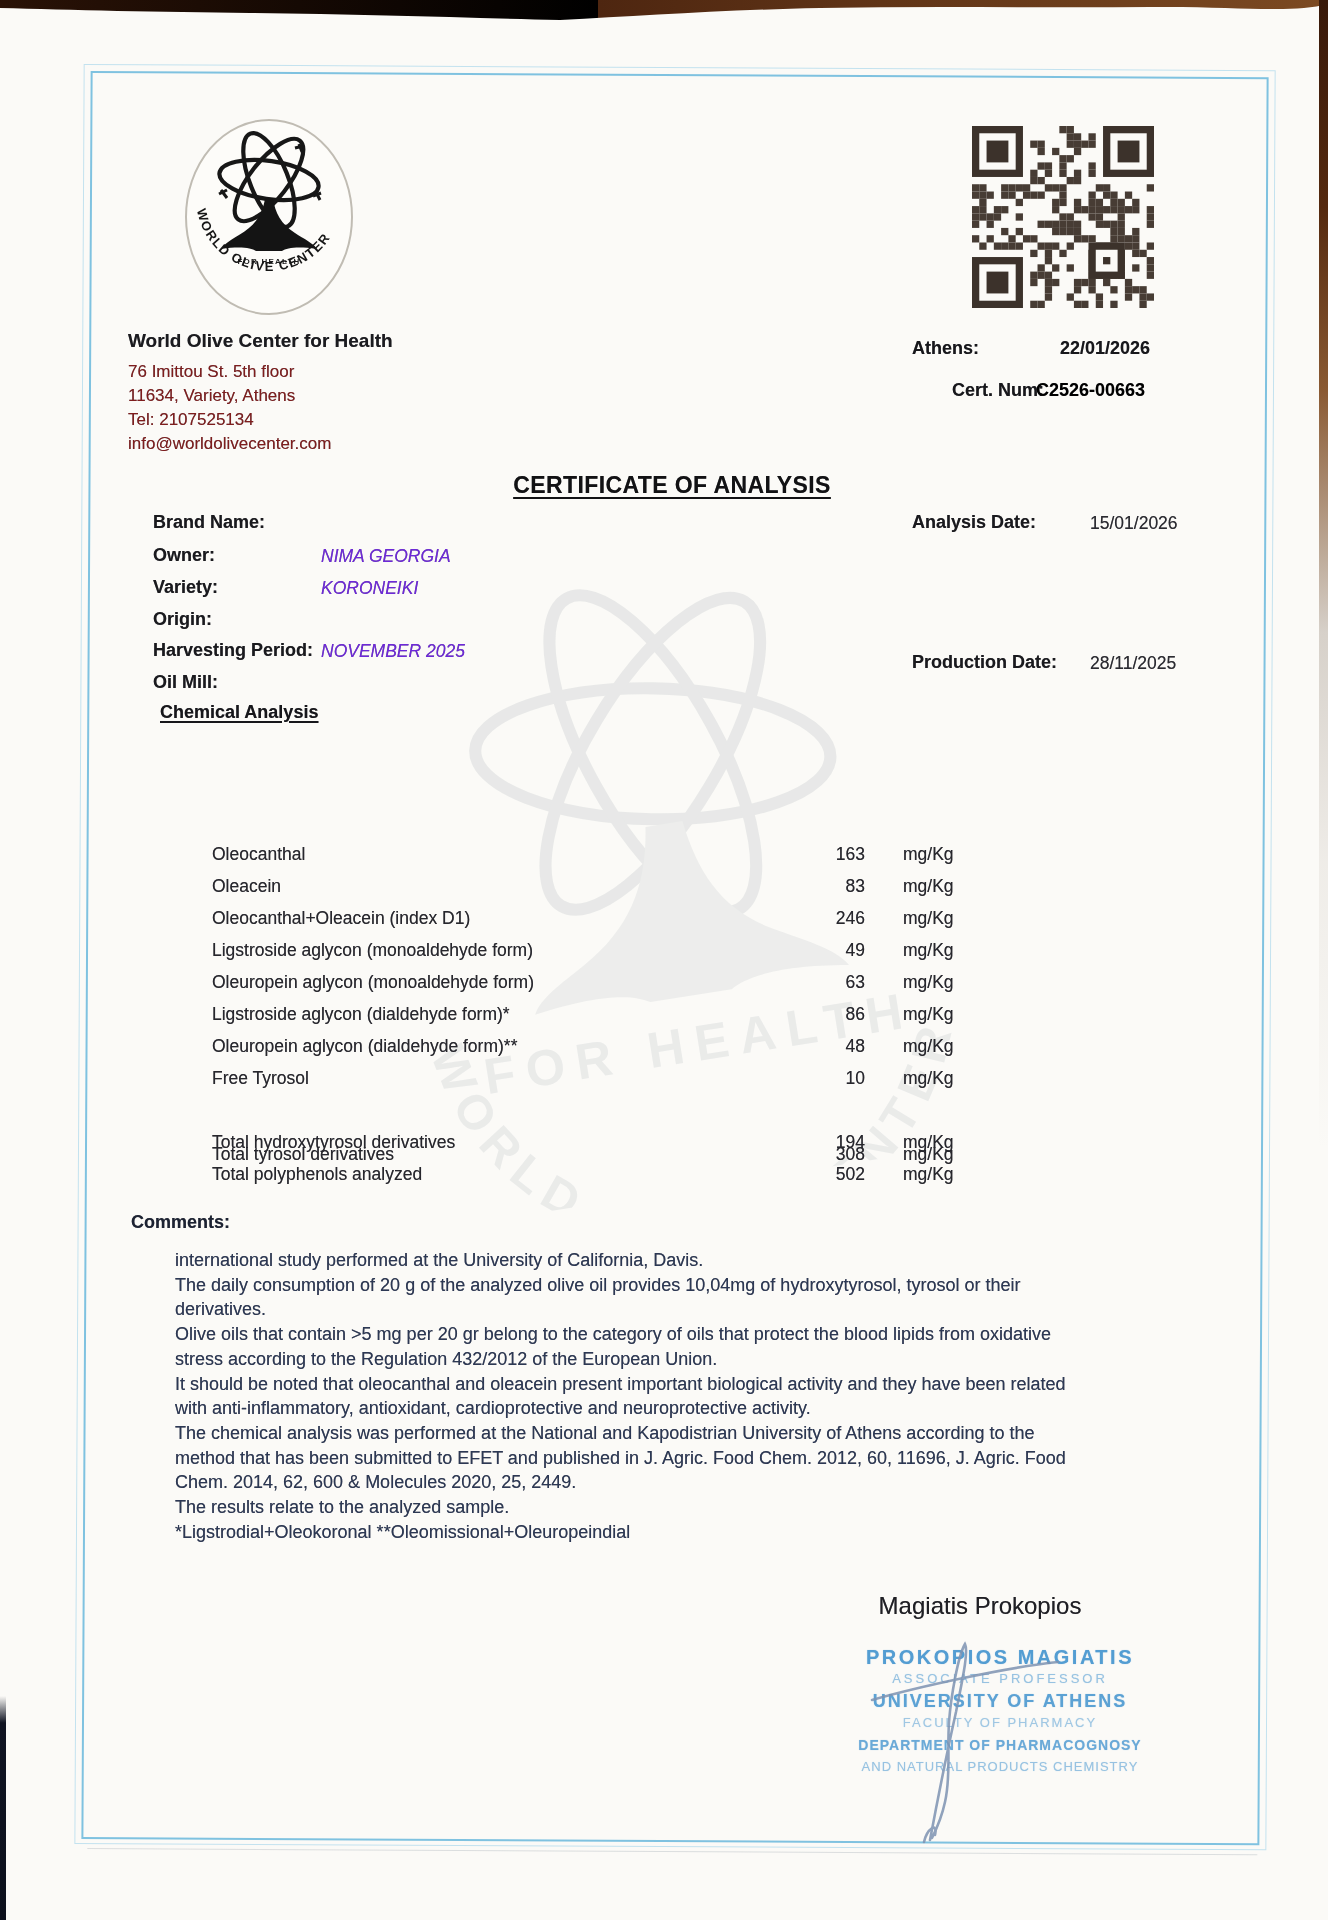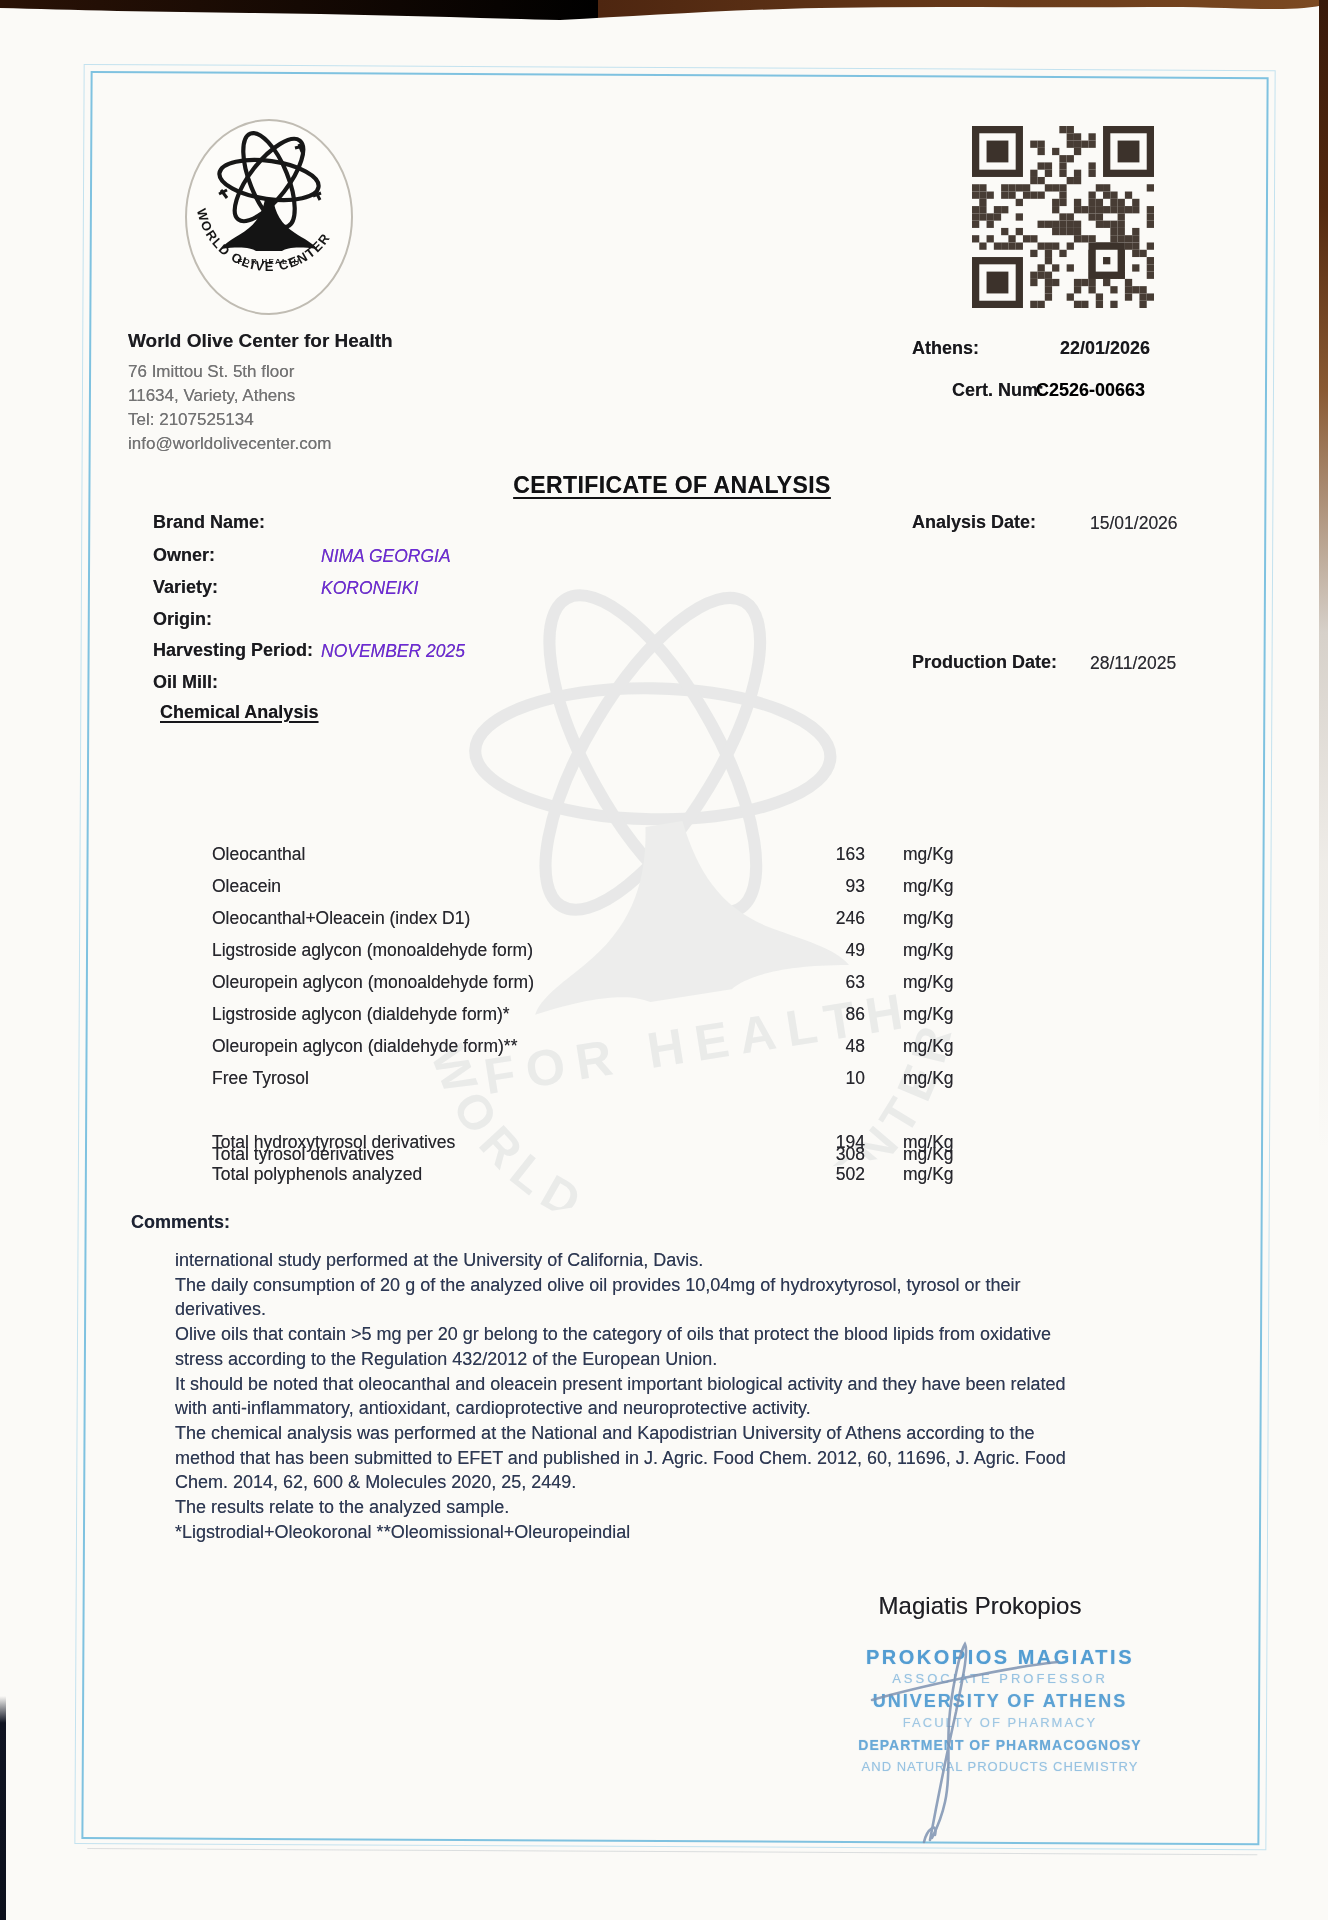--- a/index.html
+++ b/index.html
@@ -17,21 +17,21 @@
   .frame-outer{position:absolute;left:79px;top:67px;width:1190px;height:1778px;border:1px solid #c3e2ef;}
   .frame-inner{position:absolute;left:86px;top:74px;width:1174px;height:1764px;border:2px solid #7fc2e0;}
   .frame-shadow{position:absolute;left:92px;top:1851px;width:1170px;height:1px;background:#cdd2d4;opacity:.7;}
 
   .txt{position:absolute;white-space:nowrap;}
   .b{font-weight:bold;}
   .scan{text-shadow:0 0 .5px rgba(30,30,40,.55);}
 
   
   .org-name{left:128px;top:330px;font-size:19px;color:#1b1b1f;}
-  .addr{left:128px;top:360px;font-size:17px;line-height:24px;color:#737373;}
+  .addr{left:128px;top:360px;font-size:17px;line-height:24px;color:#7f1d1d;}
   .athens-label{left:912px;top:338px;font-size:18px;color:#17171b;}
   .athens-value{left:1036px;top:338px;font-size:18px;color:#17171b;margin-left:24px;}
   .cert-label{left:952px;top:380px;font-size:18px;color:#17171b;}
   .cert-value{left:1036px;top:380px;font-size:18px;color:#000000;}
 
   .title{left:672px;top:472px;transform:translateX(-50%);font-size:23px;letter-spacing:.4px;color:#121214;
          text-decoration:underline;text-decoration-thickness:2px;text-underline-offset:4px;}
 
   .flabel{left:153px;font-size:18px;color:#1a1a1e;}
   .fvalue{left:321px;font-size:17.5px;color:#6d28d9;font-style:italic;}
@@ -377,21 +377,21 @@
 
   <div class="txt b scan chem-head">Chemical Analysis</div>
 
   <div class="crow" style="top:844px">
     <span class="cname scan">Oleocanthal</span>
     <span class="cval scan">163</span>
     <span class="cunit scan">mg/Kg</span>
   </div>
   <div class="crow" style="top:876px">
     <span class="cname scan">Oleacein</span>
-    <span class="cval scan">93</span>
+    <span class="cval scan">83</span>
     <span class="cunit scan">mg/Kg</span>
   </div>
   <div class="crow" style="top:908px">
     <span class="cname scan">Oleocanthal+Oleacein (index D1)</span>
     <span class="cval scan">246</span>
     <span class="cunit scan">mg/Kg</span>
   </div>
   <div class="crow" style="top:940px">
     <span class="cname scan">Ligstroside aglycon (monoaldehyde form)</span>
     <span class="cval scan">49</span>

